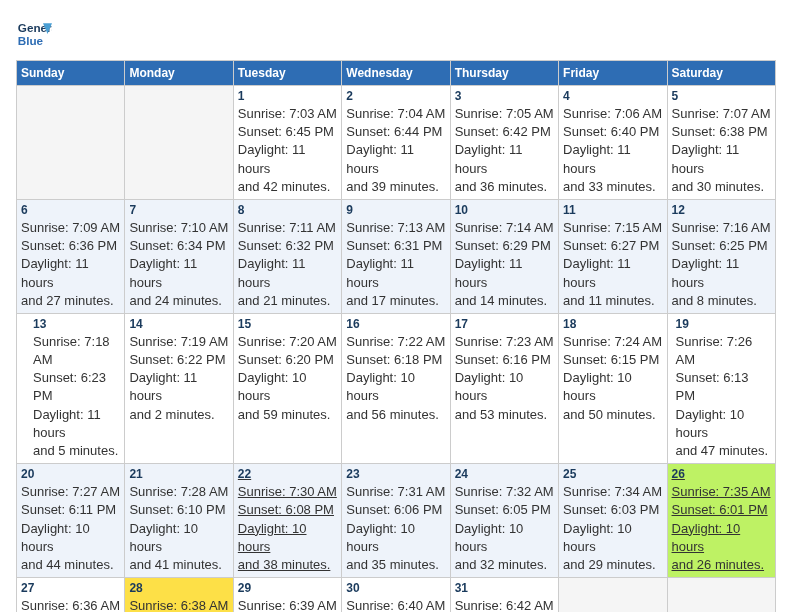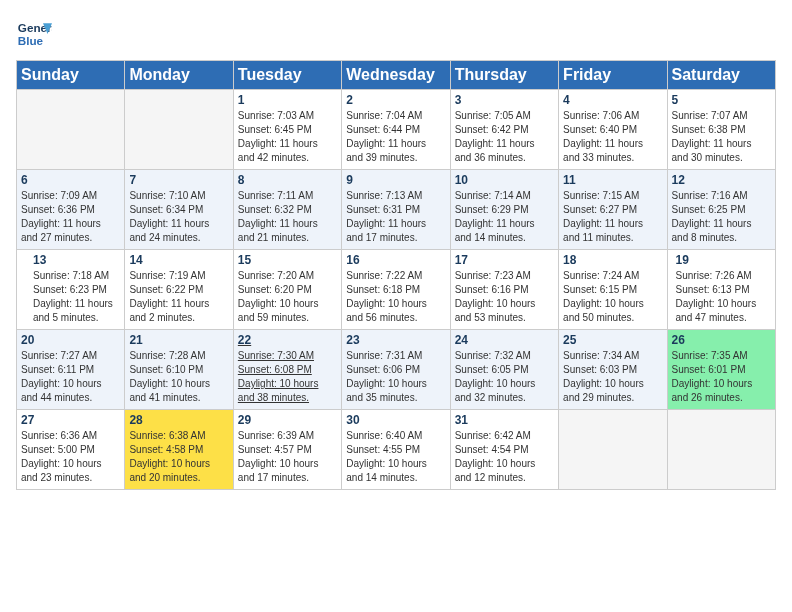--- a/index.html
+++ b/index.html
@@ -38,21 +38,21 @@
       color: #333;
     }
     table {
       width: 100%;
       border-collapse: collapse;
       table-layout: fixed;
     }
     th {
       background: #2e6db4;
       color: #fff;
-      font-size: 16px;
+      font-size: 12px;
       padding: 5px 4px;
       text-align: left;
       border: 1px solid #ccc;
     }
     td {
       border: 1px solid #ccc;
       vertical-align: top;
       padding: 3px 4px;
       height: 80px;
       font-size: 10px;
@@ -62,21 +62,21 @@
     td.empty {
       background: #f5f5f5;
     }
     .day-num {
       font-size: 12px;
       font-weight: bold;
       color: #1a3a5c;
       margin-bottom: 2px;
     }
     .cell-text {
-      font-size: 10px;
+      font-size: 13px;
       line-height: 1.4;
       color: #333;
     }
     tr:nth-child(odd) td:not(.empty) {
       background: #fff;
     }
     tr:nth-child(even) td:not(.empty) {
       background: #f0f4fa;
     }
   </style>
@@ -212,21 +212,21 @@
           <div class="cell-text">Sunrise: 7:31 AM<br>Sunset: 6:06 PM<br>Daylight: 10 hours<br>and 35 minutes.</div>
         </td>
         <td style="background: rgb(238, 243, 250);">
           <div class="day-num">24</div>
           <div class="cell-text">Sunrise: 7:32 AM<br>Sunset: 6:05 PM<br>Daylight: 10 hours<br>and 32 minutes.</div>
         </td>
         <td style="background: rgb(238, 243, 250);">
           <div class="day-num">25</div>
           <div class="cell-text">Sunrise: 7:34 AM<br>Sunset: 6:03 PM<br>Daylight: 10 hours<br>and 29 minutes.</div>
         </td>
-        <td style="background: #86efac;">
+        <td style="background: #bef264; text-decoration: underline;">
           <div class="day-num">26</div>
           <div class="cell-text">Sunrise: 7:35 AM<br>Sunset: 6:01 PM<br>Daylight: 10 hours<br>and 26 minutes.</div>
         </td>
       </tr>
       <tr>
         <td style="background: rgb(255, 255, 255);">
           <div class="day-num">27</div>
           <div class="cell-text">Sunrise: 6:36 AM<br>Sunset: 5:00 PM<br>Daylight: 10 hours<br>and 23 minutes.</div>
         </td>
         <td style="background: #fde047;">

